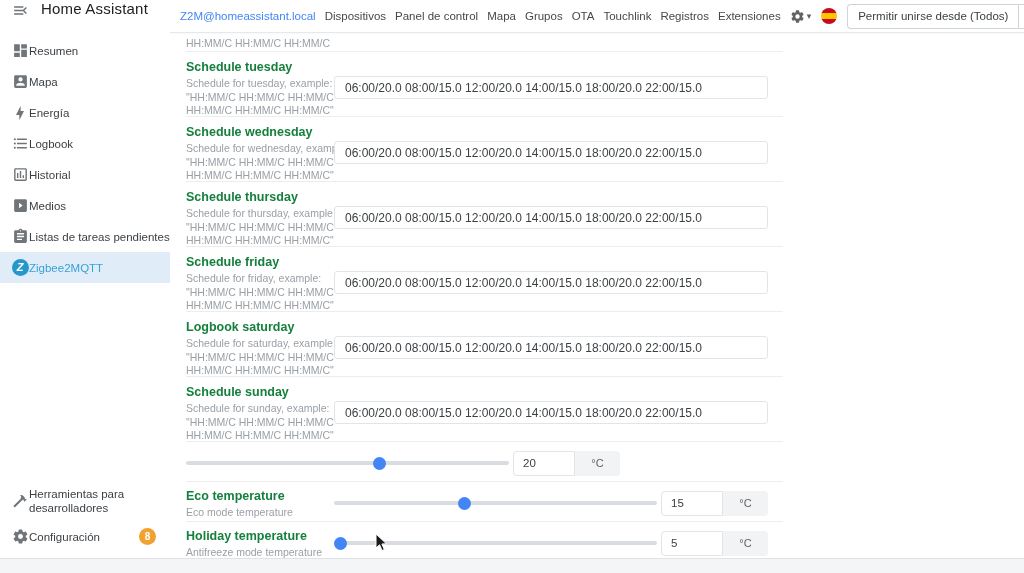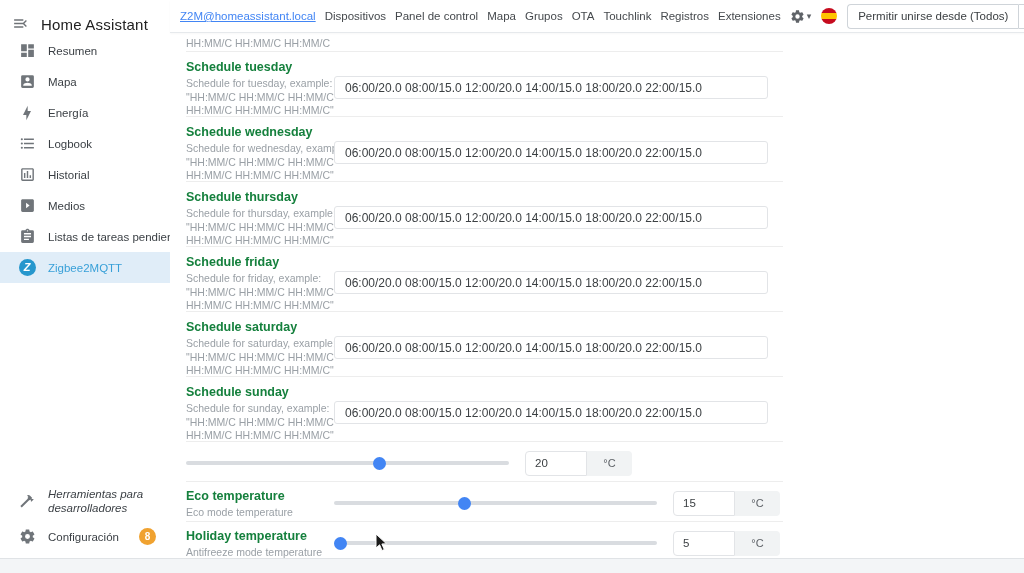--- a/index.html
+++ b/index.html
@@ -3,47 +3,47 @@
 <meta charset="utf-8">
 <style>
   * { margin:0; padding:0; box-sizing:border-box; }
   html,body { width:1024px; height:573px; overflow:hidden;
     font-family:"Liberation Sans", sans-serif; background:#f3f5f7; }
   .app { display:flex; width:1024px; height:559px; background:#fff;
     border-bottom:1px solid #e0e3e6; position:relative; }
 
   
   .sidebar { width:170px; flex:none; background:#fff; position:relative; }
-  .side-header { height:33px; display:flex; align-items:flex-end; padding-left:10px;
+  .side-header { height:33px; display:flex; align-items:flex-start; padding-left:10px;
     gap:11px; }
   .side-title { font-size:15px; color:#212121; letter-spacing:.2px; }
   .menu-btn { width:20px; height:20px; color:#6f7377; display:flex; align-items:center; justify-content:center; cursor:pointer; }
   .side-nav { padding-top:2px; }
-  .side-item { height:31px; display:flex; align-items:center; padding-left:18px; gap:12px;
+  .side-item { height:31px; display:flex; align-items:center; padding-left:11px; gap:0;
     cursor:pointer; }
   .side-item .ic { width:18px; height:18px; flex:none; color:#70757a; display:flex; align-items:center; justify-content:center; }
   .side-item .lbl { font-size:11.5px; font-weight:500; color:#3a3f44; white-space:nowrap; }
   .side-item.selected { background:#e0edf8; }
   .side-item.selected .lbl { color:#38a0d8; }
   .z2m-circle { width:17px; height:17px; border-radius:50%; background:#2697cd; color:#fff;
     font-size:11px; font-weight:700; font-style:italic; display:flex; align-items:center;
     justify-content:center; line-height:1; }
   .side-footer { position:absolute; left:0; right:0; bottom:6px; }
   .side-item.two-line { height:40px; align-items:center; }
-  .side-item.two-line .lbl { white-space:normal; width:112px; line-height:14px;font-style:italic; }
+  .side-item.two-line .lbl { white-space:normal; width:112px; line-height:14px; }
   .badge { margin-left:auto; margin-right:14px; width:17px; height:17px; border-radius:50%;
     background:#f0a230; color:#fff; font-size:10px; font-weight:700; display:flex;
     align-items:center; justify-content:center; }
 
   
   .main { flex:1; display:flex; flex-direction:column; background:#fff; position:relative; }
   .topnav { height:33px; flex:none; display:flex; align-items:center; padding:0 8px 0 10px;
     border-bottom:1px solid #e6e9ec; box-shadow:0 1px 2px rgba(0,0,0,.03); gap:9px; }
   .nav-link { font-size:11.5px; color:#45494d; white-space:nowrap; cursor:pointer; }
-  .nav-link.brand { color:#4285f4;text-decoration:underline; }
+  .nav-link.brand { color:#4285f4; }
   .nav-right { margin-left:auto; display:flex; align-items:center; gap:10px; }
   .gear-wrap { display:flex; align-items:center; gap:2px; color:#5f6368; cursor:pointer; }
   .caret { font-size:9px; color:#5f6368; }
   .flag { width:16px; height:16px; border-radius:50%; flex:none; cursor:pointer;
     background:linear-gradient(180deg,#c60b1e 0 30%,#ffc400 30% 70%,#c60b1e 70% 100%); }
   .permit-group { display:flex; align-items:stretch; height:25px; cursor:pointer; }
   .permit-main { border:1px solid #cfd4d9; border-right:none; border-radius:4px 0 0 4px;
     display:flex; align-items:center; padding:0 10px; font-size:11.5px; color:#3c4043;
     background:#fff; white-space:nowrap; }
   .permit-caret { border:1px solid #cfd4d9; border-radius:0 4px 4px 0; width:21px;
@@ -65,21 +65,21 @@
     outline:none; background:#fff; }
 
   .srow { display:flex; height:40px; padding-top:7px; border-bottom:1px solid #ededed; }
   .srow:last-child { border-bottom:1px solid #e3e6e9; }
   .srow .row-field { margin-top:0; display:flex; align-items:center; height:28px; }
   .track-wrap { width:323px; height:28px; position:relative; flex:none; cursor:pointer; }
   .track { position:absolute; top:12px; left:0; right:0; height:4px; border-radius:2px;
     background:#d9dce0; }
   .handle { position:absolute; top:7.5px; width:13px; height:13px; border-radius:50%;
     background:#4285f4; cursor:pointer; }
-  .num-group { display:flex; margin-left:16px; height:25px;justify-content:flex-end; }
+  .num-group { display:flex; margin-left:4px; height:25px;justify-content:flex-end; }
   .num-input { width:62px; height:25px; border:1px solid #e2e4e7; border-radius:4px 0 0 4px;
     padding:0 0 0 9px; font-size:11.5px; color:#3c4043; outline:none;
     font-family:"Liberation Sans",sans-serif; background:#fff; }
   .num-suffix { width:45px; background:#f1f3f4; border-radius:0 4px 4px 0; display:flex;
     align-items:center; justify-content:center; font-size:11px; color:#5f6368; }
   .cursor { position:absolute; left:374px; top:533px; z-index:50; pointer-events:none; }
 </style>
 </head>
 <body>
 
@@ -261,21 +261,21 @@
             <div class="desc">"HH:MM/C HH:MM/C HH:MM/C</div>
             <div class="desc">HH:MM/C HH:MM/C HH:MM/C"</div>
           </div>
           <div class="row-field">
             <input class="sched-input" type="text" value="06:00/20.0 08:00/15.0 12:00/20.0 14:00/15.0 18:00/20.0 22:00/15.0" style="">
           </div>
         </div>
 
         <div class="row">
           <div class="row-label">
-            <div class="row-title">Schedule saturday</div>
+            <div class="row-title">Logbook saturday</div>
             <div class="desc">Schedule for saturday, example:</div>
             <div class="desc">"HH:MM/C HH:MM/C HH:MM/C</div>
             <div class="desc">HH:MM/C HH:MM/C HH:MM/C"</div>
           </div>
           <div class="row-field">
             <input class="sched-input" type="text" value="06:00/20.0 08:00/15.0 12:00/20.0 14:00/15.0 18:00/20.0 22:00/15.0" style="">
           </div>
         </div>
 
         <div class="row">

